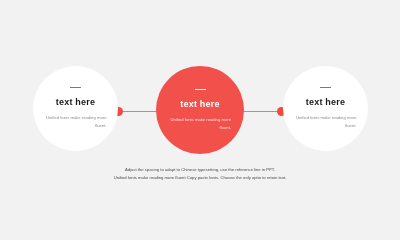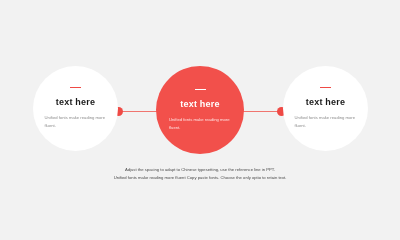--- a/index.html
+++ b/index.html
@@ -43,21 +43,21 @@
 
   
   .circle {
     position: absolute;
     border-radius: 50%;
     display: flex;
     flex-direction: column;
     align-items: center;
     justify-content: center;
     box-sizing: border-box;
-    text-align: left;
+    text-align: right;
   }
   .circle.side {
     width: 85px;
     height: 85px;
     background: #ffffff;
     top: 66px;
   }
   .circle.left   { left: 33px; }
   .circle.right  { left: 283px; }
   .circle.center {

